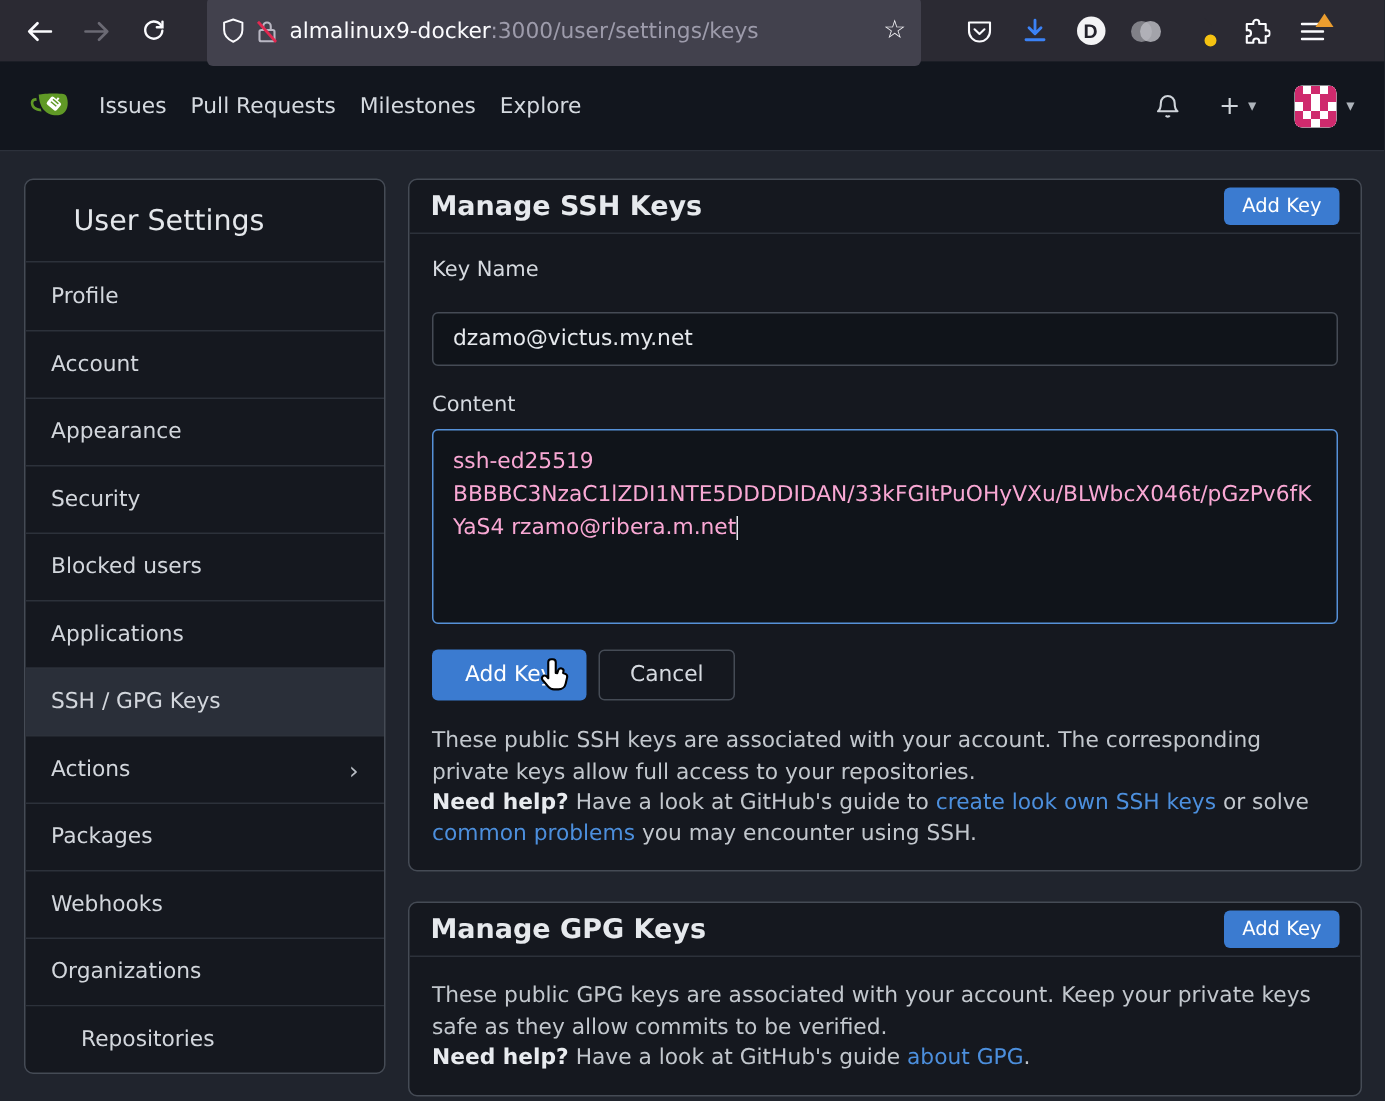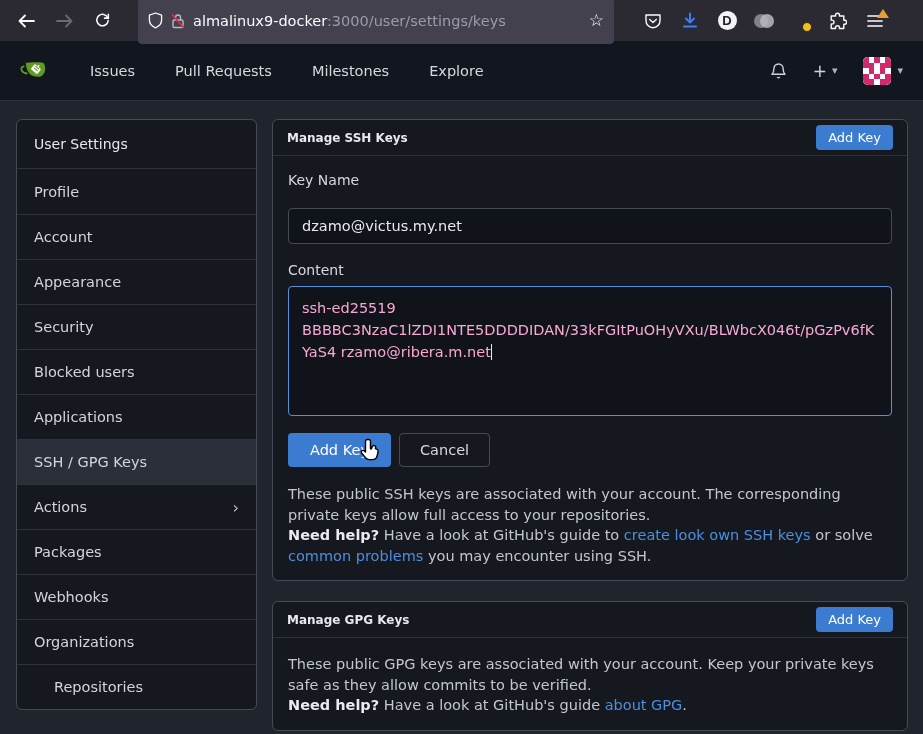--- a/index.html
+++ b/index.html
@@ -44,53 +44,53 @@
   .doc-ic { position:relative; width:16px; height:18px; }
   .doc-ic .page { width:14px; height:17px; background:#3da0e8; border-radius:2px; }
   .doc-ic .fold { position:absolute; right:1px; top:0; border-style:solid; border-width:0 5px 5px 0; border-color:transparent #2b2a33 transparent transparent; }
   .doc-ic .badge { position:absolute; right:-3px; bottom:-2px; width:10px; height:10px; border-radius:50%; background:var(--badge_yellow,#f5c211); border:1px solid #2b2a33; }
   .menu-badge { position:absolute; top:3px; right:1px; width:0; height:0;
     border-left:6px solid transparent; border-right:6px solid transparent; border-bottom:9px solid var(--badge_orange,#eb9d2f); }
 
   
   .gitea-nav {
     height:60px; background:var(--navbar_bg,#12161e); border-bottom:1px solid #2c313b;
-    display:flex; align-items:center; padding:0 20px; gap:40px;justify-content:center;
+    display:flex; align-items:center; padding:0 20px; gap:16px;justify-content:center;
   }
   .g-logo { width:30px; height:30px; }
   .g-link { color:#d4d9df; font-size:14.5px; text-decoration:none; cursor:pointer; }
   .nav-spacer { flex:1; }
   .nav-right { display:flex; align-items:center; gap:26px; }
   .bell { color:#cfd4da; cursor:pointer; }
   .plus-group { display:flex; align-items:center; gap:5px; color:#cfd4da; cursor:pointer; font-size:17px; }
   .caret { font-size:11px; color:#aeb4bb; }
   .avatar-group { display:flex; align-items:center; gap:6px; cursor:pointer; }
   .avatar { width:28px; height:28px; border-radius:5px; background:#fff; overflow:hidden; }
 
   
   .content { display:flex; align-items:flex-start; padding:18px 15px 0 16px; gap:15px; }
   .panel-border { border:1px solid var(--panel_border,#454b55); border-radius:6px; background:var(--panel_bg,#15181f); }
 
   .sidebar { width:241px; }
-  .sb-header { padding:16px 17px; font-size:14px; color:#e4e7eb; border-bottom:1px solid #2c313a; }
+  .sb-header { padding:16px 32px; font-size:19px; color:#e4e7eb; border-bottom:1px solid #2c313a; }
   .sb-item {
     height:45px; display:flex; align-items:center; justify-content:space-between;
     padding:0 17px; font-size:14.5px; color:#d2d6dc; cursor:pointer;
   }
   .sb-item + .sb-item { border-top:1px solid #2c313a; }
   .sb-item.active { background:var(--active_item_bg,#2a2f39); }
   .sb-item:last-child { border-radius:0 0 6px 6px;padding-left:37px; }
   .sb-chevron { color:#b8bdc4; font-size:16px; }
 
   .main { flex:1; }
   .panel-header {
     display:flex; align-items:center; justify-content:space-between;
     padding:5px 14px; min-height:34px; border-bottom:1px solid #2c313a;
   }
-  .panel-title { font-size:12px; font-weight:600; color:#e6e9ed; }
+  .panel-title { font-size:18px; font-weight:600; color:#e6e9ed; }
   .btn-sm {
     background:var(--accent_blue,#3b7bd0); color:#fff; border:none; border-radius:4px;
     font-size:13px; padding:5px 12px; cursor:pointer; font-family:inherit;
   }
   .panel-body { padding:16px 15px 14px 15px; }
 
   .field-label { display:block; font-size:14px; font-weight:500; color:#d6dae0; margin-bottom:8px; }
   .text-input {
     width:100%; height:36px; background:var(--input_bg,#10141a); border:1px solid #454b55;
     border-radius:4px; color:#e6e9ed; font-size:14.5px; padding:0 13px; font-family:inherit;

